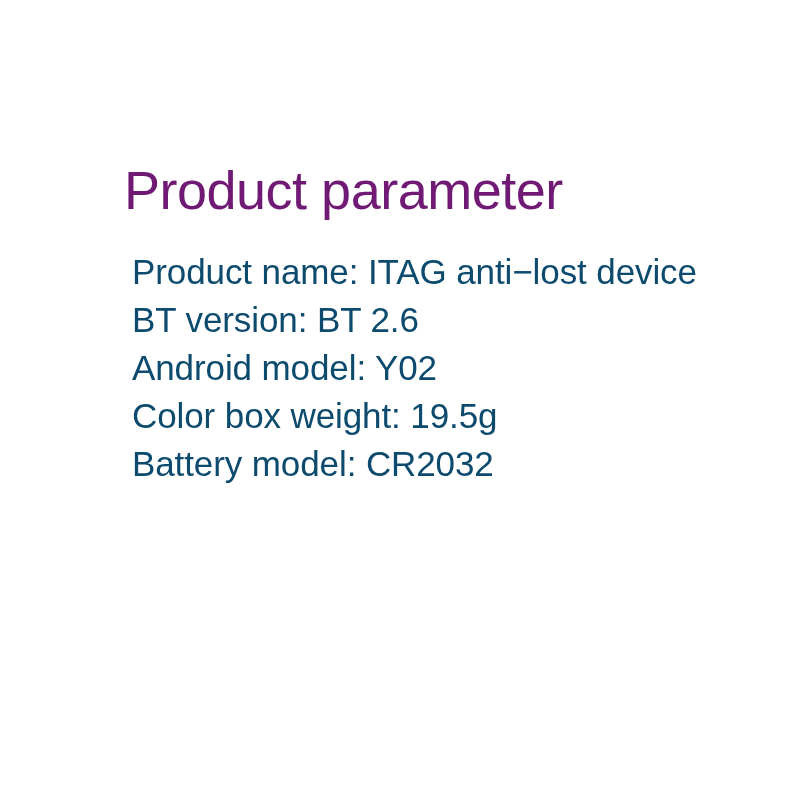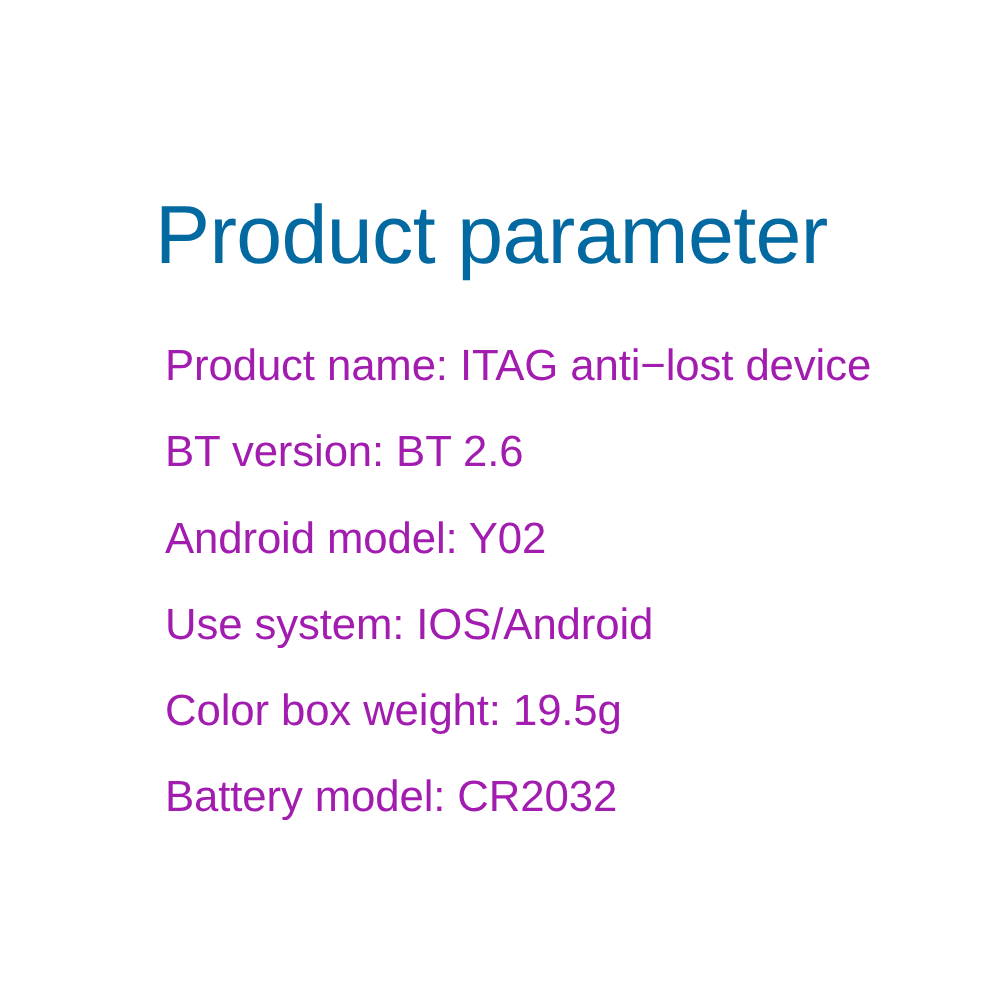--- a/index.html
+++ b/index.html
@@ -26,61 +26,59 @@
   .spec-sheet {
     position: absolute;
     left: 0;
     top: 0;
     width: 800px;
   }
 
   .sheet-title {
     position: absolute;
     left: 124px;
-    top: 110px;
-    font-size: 66px;
+    top: 127px;
+    font-size: 54px;
     font-weight: 300;
     letter-spacing: -0.5px;
     line-height: 1.0;
-    color: #0369a1;
+    color: #701a75;
     white-space: nowrap;
   }
 
   .spec-list {
     position: absolute;
     left: 132px;
     top: 248px;
     margin: 0;
     padding: 0;
     list-style: none;
     width: 640px;
   }
 
   .spec-item {
     font-size: 35px;
     font-weight: 400;
     line-height: 48px;
     height: 48px;
-    color: #a21caf;
+    color: #0c4a6e;
     letter-spacing: -0.1px;
     white-space: nowrap;
-    margin-top: 21px;
   }
 </style>
 </head>
 <body>
 
 <div class="page">
   <section class="spec-sheet">
 
     <h1 class="sheet-title">Product parameter</h1>
 
     <ul class="spec-list">
       <li class="spec-item">Product name: ITAG anti−lost device</li>
       <li class="spec-item">BT version: BT 2.6</li>
       <li class="spec-item">Android model: Y02</li>
-      <li class="spec-item">Use system: IOS/Android</li>
       <li class="spec-item">Color box weight: 19.5g</li>
       <li class="spec-item">Battery model: CR2032</li>
     </ul>
 
   </section>
 </div>
 
 </body></html>

